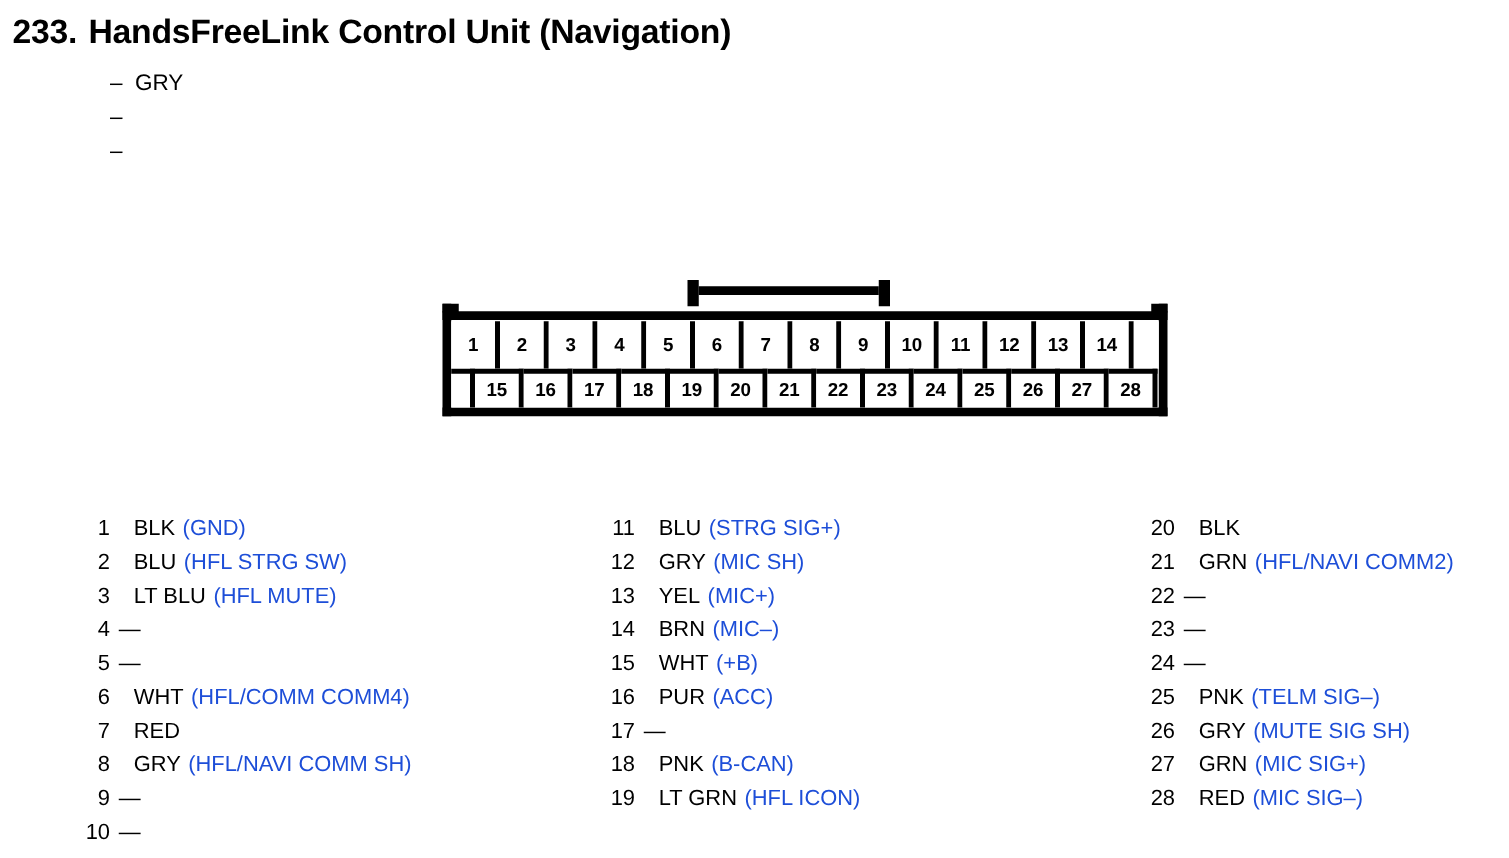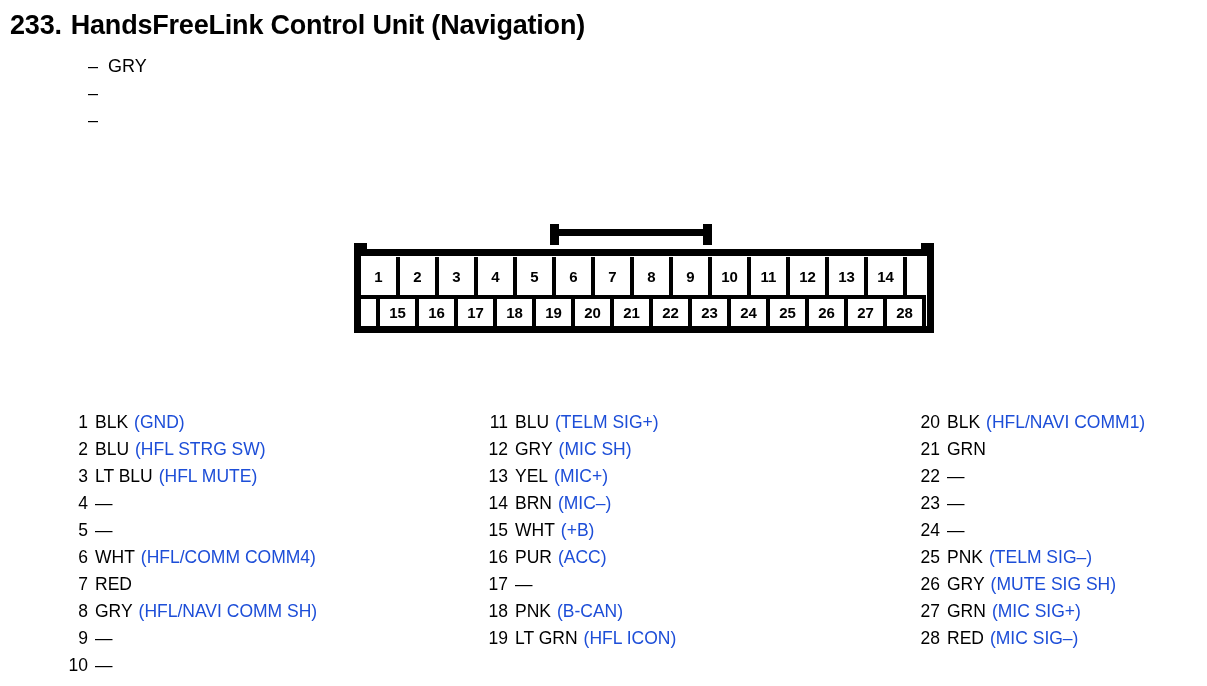--- a/index.html
+++ b/index.html
@@ -51,21 +51,21 @@
   .row-top .cell.tail{flex:0 0 20px;border-right:none;}
 
   
   #pinlist{position:absolute;top:412px;left:0;width:1207px;height:270px;}
   .pin-col{position:absolute;top:0;}
   #col-1{left:62px;}
   #col-2{left:482px;}
   #col-3{left:914px;}
   .pin-row{height:27px;display:flex;align-items:baseline;font-size:17.5px;white-space:nowrap;}
   .pin-no{flex:0 0 26px;text-align:right;margin-right:7px;}
-  .pin-color{color:#000;}
+  .pin-color{color:#000;margin-left:12px;}
   .pin-sig{color:#1d4ed8;margin-left:6px;}
   .pin-none{color:#000;}
 </style>
 </head>
 <body>
 
 <div id="page-title">
   <span id="title-num">233.</span><span>HandsFreeLink Control Unit (Navigation)</span>
 </div>
 
@@ -180,21 +180,21 @@
       </div>
       <div class="pin-row">
         <span class="pin-no">10</span>
         <span class="pin-none">—</span>
       </div>
     </div>
   <div class="pin-col" id="col-2">
       <div class="pin-row">
         <span class="pin-no">11</span>
         <span class="pin-color">BLU</span>
-        <span class="pin-sig">(TELM SIG+)</span>
+        <span class="pin-sig">(STRG SIG+)</span>
       </div>
       <div class="pin-row">
         <span class="pin-no">12</span>
         <span class="pin-color">GRY</span>
         <span class="pin-sig">(MIC SH)</span>
       </div>
       <div class="pin-row">
         <span class="pin-no">13</span>
         <span class="pin-color">YEL</span>
         <span class="pin-sig">(MIC+)</span>
@@ -226,25 +226,25 @@
       <div class="pin-row">
         <span class="pin-no">19</span>
         <span class="pin-color">LT GRN</span>
         <span class="pin-sig">(HFL ICON)</span>
       </div>
     </div>
   <div class="pin-col" id="col-3">
       <div class="pin-row">
         <span class="pin-no">20</span>
         <span class="pin-color">BLK</span>
-        <span class="pin-sig">(HFL/NAVI COMM1)</span>
       </div>
       <div class="pin-row">
         <span class="pin-no">21</span>
         <span class="pin-color">GRN</span>
+        <span class="pin-sig">(HFL/NAVI COMM2)</span>
       </div>
       <div class="pin-row">
         <span class="pin-no">22</span>
         <span class="pin-none">—</span>
       </div>
       <div class="pin-row">
         <span class="pin-no">23</span>
         <span class="pin-none">—</span>
       </div>
       <div class="pin-row">

